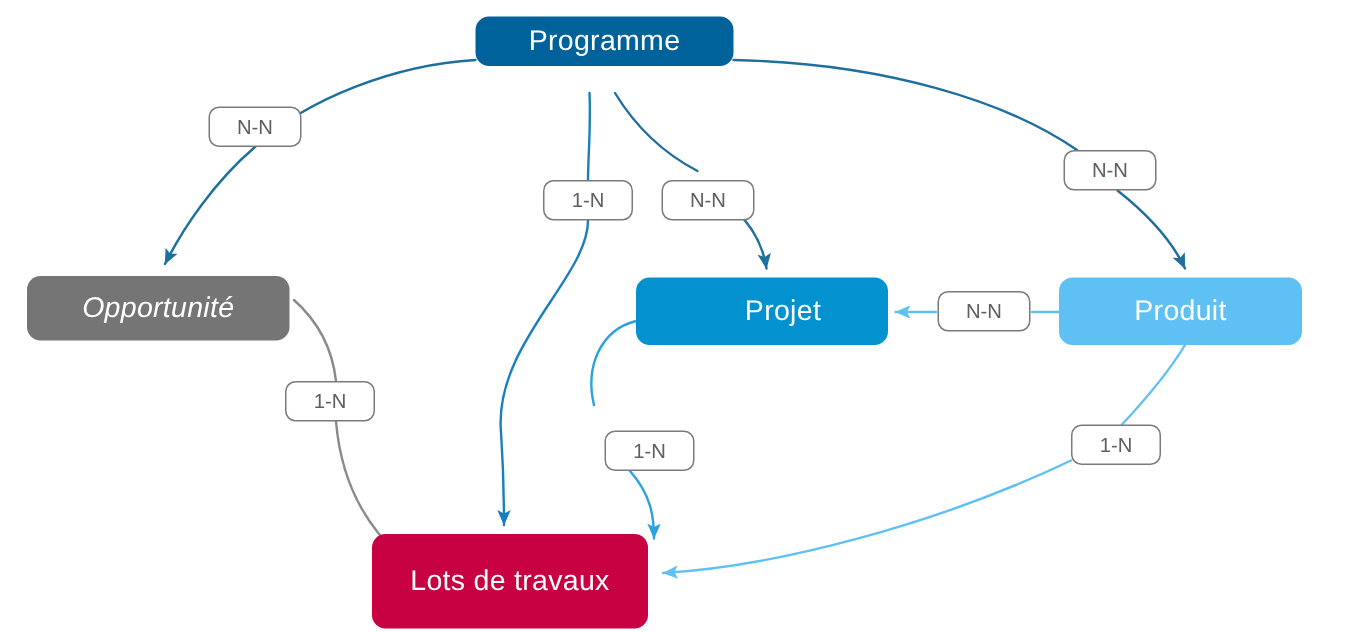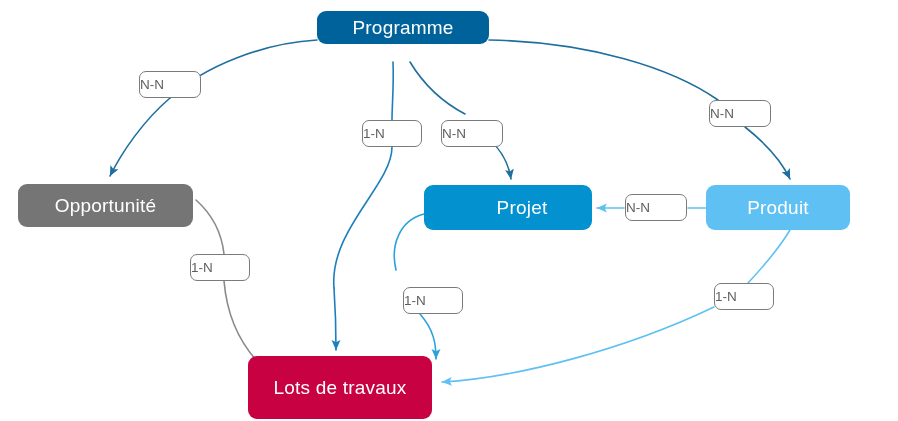--- a/index.html
+++ b/index.html
@@ -33,20 +33,21 @@
     color: #ffffff;
     font-size: 19px;
     letter-spacing: 0.2px;
     box-sizing: border-box;
     white-space: nowrap;
   }
   .edge-label {
     position: absolute;
     display: flex;
     align-items: center;
+    justify-content: center;
     background: #ffffff;
     border: 1px solid #7b7b7b;
     border-radius: 7px;
     color: #5f5f5f;
     font-size: 13.5px;
     box-sizing: border-box;
     white-space: nowrap;
   }
 </style>
 </head>
@@ -90,27 +91,27 @@
         <path d="M420 314 C 434 330 436 344 436 359" fill="none" stroke="#2ba2dd" stroke-width="1.6" stroke-linecap="round" marker-end="url(#ah-2ba2dd)"></path>
         <path d="M790 230 C 778 250 762 268 748 283" fill="none" stroke="#5fc0f4" stroke-width="1.6" stroke-linecap="round"></path>
         <path d="M714 307 C 624 350 515 378 442 382" fill="none" stroke="#5fc0f4" stroke-width="1.6" stroke-linecap="round" marker-end="url(#ah-5fc0f4)"></path>
       </g>
   </svg>
 
   <div id="nodes-layer">
       <div class="node" style="left: 317px; top: 11px; width: 172px; height: 33px; background: rgb(0, 98, 155); color: rgb(255, 255, 255);">
         <span>Programme</span>
       </div>
-      <div class="node" style="left: 18px; top: 184px; width: 175px; height: 43px; background: rgb(117, 117, 117); color: rgb(255, 255, 255);">
+      <div class="node" style="left: 18px; top: 184px; width: 175px; height: 43px; background: rgb(117, 117, 117); color: rgb(255, 255, 255); font-style: italic;">
         <span>Opportunité</span>
       </div>
       <div class="node" style="left: 424px; top: 185px; width: 168px; height: 45px; background: rgb(3, 145, 207); color: rgb(255, 255, 255); padding-left: 28px;">
         <span>Projet</span>
       </div>
-      <div class="node" style="left: 706px; top: 185px; width: 144px; height: 45px; background: rgb(95, 192, 244); color: rgb(255, 255, 255);">
+      <div class="node" style="left: 706px; top: 185px; width: 162px; height: 45px; background: rgb(95, 192, 244); color: rgb(255, 255, 255);">
         <span>Produit</span>
       </div>
       <div class="node" style="left: 248px; top: 356px; width: 184px; height: 63px; background: rgb(199, 1, 66); color: rgb(255, 255, 255);">
         <span>Lots de travaux</span>
       </div>
     </div>
   <div id="labels-layer">
       <div class="edge-label" style="left: 139px; top: 71px; width: 62px; height: 27px;">
         <span>N-N</span>
       </div>

